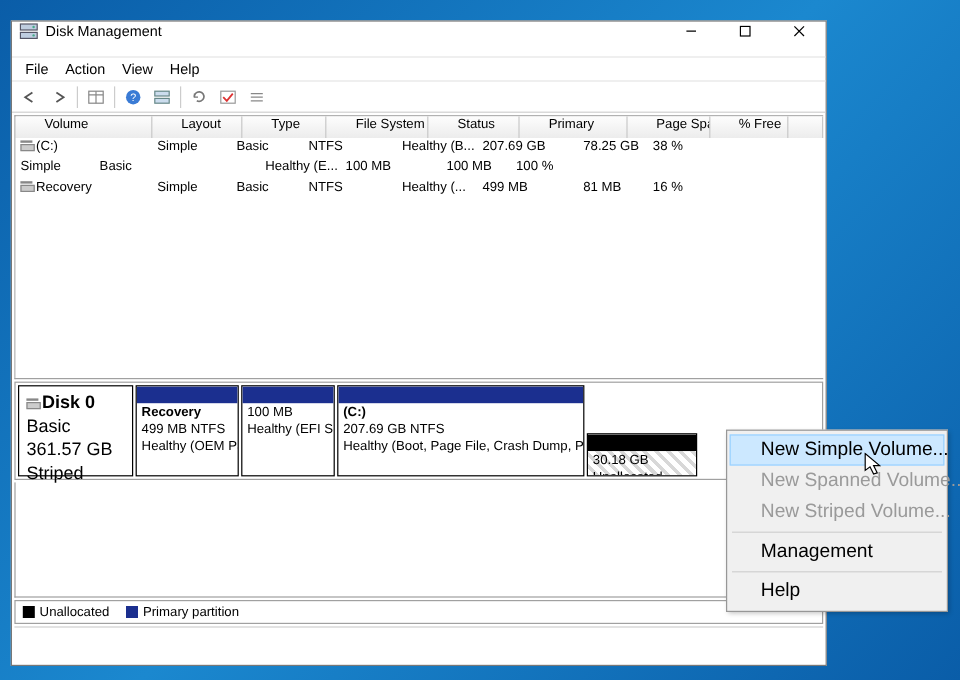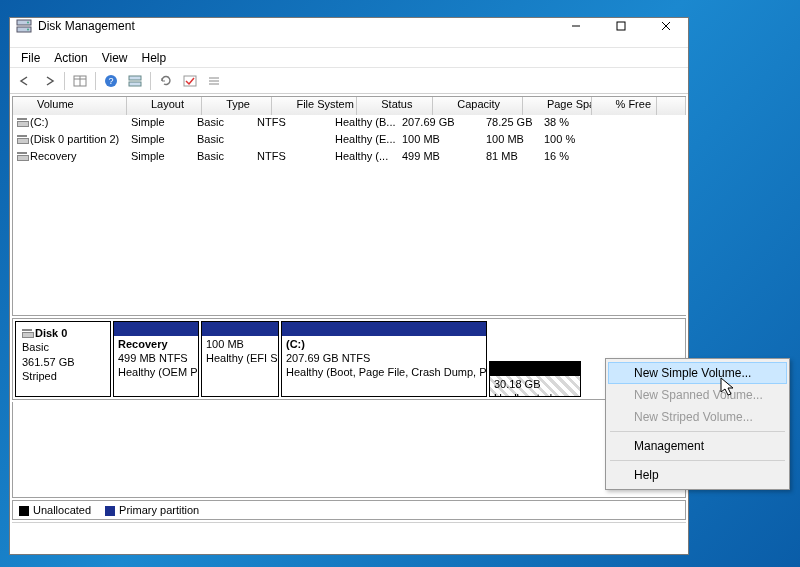--- a/index.html
+++ b/index.html
@@ -35,42 +35,42 @@
   .grid-row .cell { padding:1px 4px; font-size:11px; overflow:hidden; white-space:nowrap; }
   .col-volume{width:114px;} .col-layout{width:66px;} .col-type{width:60px;}
   .col-fs{width:78px;} .col-status{width:67px;} .col-cap{width:84px;}
   .col-free{width:58px;} .col-pct{width:54px;} .col-rest{flex:1;}
   .disk-icon { display:inline-block; width:10px; height:7px; margin-right:3px; position:relative; top:-1px;}
   .disk-icon::before { content:""; display:block; width:10px; height:2px; background:#888; margin-bottom:1px; }
   .disk-icon::after { content:""; display:block; width:10px; height:4px; background:#ccc; border:0.5px solid #888; }
 
   .diskmap-wrap { margin: 2px; border:1px solid #a0a0a0; }
   .diskmap { display:flex; height: 80px; padding:2px; gap:2px; }
-  .disk-info { width:96px; border:1px solid #000; padding:4px 6px; font-size:11px; line-height:1.3; }
+  .disk-info { width:96px; border:1px solid #000; padding:4px 6px; font-size:15px; line-height:1.3; }
   .disk-info .dname { font-weight:bold; }
   .partitions { flex:1; display:flex; gap:2px; }
   .part { border:1px solid #000; display:flex; flex-direction:column; overflow:hidden; }
   .part .stripe { height:14px; }
   .part .body { flex:1; padding:2px 4px; font-size:11px; line-height:1.25; overflow:hidden; white-space:nowrap; }
   .part .pname { font-weight:bold; }
   .stripe.primary { background:#1b2f8f; }
   .stripe.unalloc { background:#000; }
   .part.unalloc .body {
     background: repeating-linear-gradient(45deg, #fff, #fff 4px, #d8d8d8 4px, #d8d8d8 7px);
   }
   .spacer { height: 96px; margin:2px; border:1px solid #a0a0a0; border-top:none; background:#fff; }
   .legend { height:20px; margin:0 2px 2px 2px; border:1px solid #a0a0a0; display:flex; align-items:center; padding:0 6px; gap:14px; font-size:11px;}
   .legend .swatch { width:10px; height:10px; display:inline-block; margin-right:4px; vertical-align:middle;}
   .legend .swatch.unalloc{ background:#000;} .legend .swatch.primary{ background:#1b2f8f;}
   .statusbar { height:14px; border-top:1px solid #d0d0d0; margin:2px; }
 
   .context-menu {
     position:absolute; left:605px; top:358px; width:185px;
     background:#f0f0f0; border:1px solid #979797; box-shadow:2px 2px 4px rgba(0,0,0,0.25);
-    padding:3px 2px; font-size:12px;
+    padding:3px 2px; font-size:16px;
   }
   .context-menu .mi { padding:4px 20px 4px 26px; white-space:nowrap; position:relative; }
   .context-menu .mi.hover { background:#cce8ff; border:1px solid #99d1ff; padding:3px 19px 3px 25px; }
   .context-menu .mi.disabled { color:#9a9a9a; }
   .context-menu .sep { height:1px; background:#d0d0d0; margin:3px 2px; }
   .cursor { position:absolute; left:720px; top:377px; pointer-events:none; }
 </style>
 </head>
 <body>
 
@@ -166,38 +166,37 @@
       </div>
   </div>
 
   <div class="grid">
     <div class="grid-header">
       <div class="col col-volume">Volume</div>
       <div class="col col-layout">Layout</div>
       <div class="col col-type">Type</div>
       <div class="col col-fs">File System</div>
       <div class="col col-status">Status</div>
-      <div class="col col-cap">Capacity</div>
+      <div class="col col-cap">Primary</div>
       <div class="col col-free">Page Spa...</div>
       <div class="col col-pct">% Free</div>
       <div class="col col-rest"></div>
     </div>
     <div class="grid-body" id="grid-body">
         <div class="grid-row">
           <div class="cell col-volume"><span class="disk-icon"></span>(C:)</div>
           <div class="cell col-layout">Simple</div>
           <div class="cell col-type">Basic</div>
           <div class="cell col-fs">NTFS</div>
           <div class="cell col-status">Healthy (B...</div>
           <div class="cell col-cap">207.69 GB</div>
           <div class="cell col-free">78.25 GB</div>
           <div class="cell col-pct">38 %</div>
         </div>
         <div class="grid-row">
-          <div class="cell col-volume"><span class="disk-icon"></span>(Disk 0 partition 2)</div>
           <div class="cell col-layout">Simple</div>
           <div class="cell col-type">Basic</div>
           <div class="cell col-fs"></div>
           <div class="cell col-status">Healthy (E...</div>
           <div class="cell col-cap">100 MB</div>
           <div class="cell col-free">100 MB</div>
           <div class="cell col-pct">100 %</div>
         </div>
         <div class="grid-row">
           <div class="cell col-volume"><span class="disk-icon"></span>Recovery</div>

